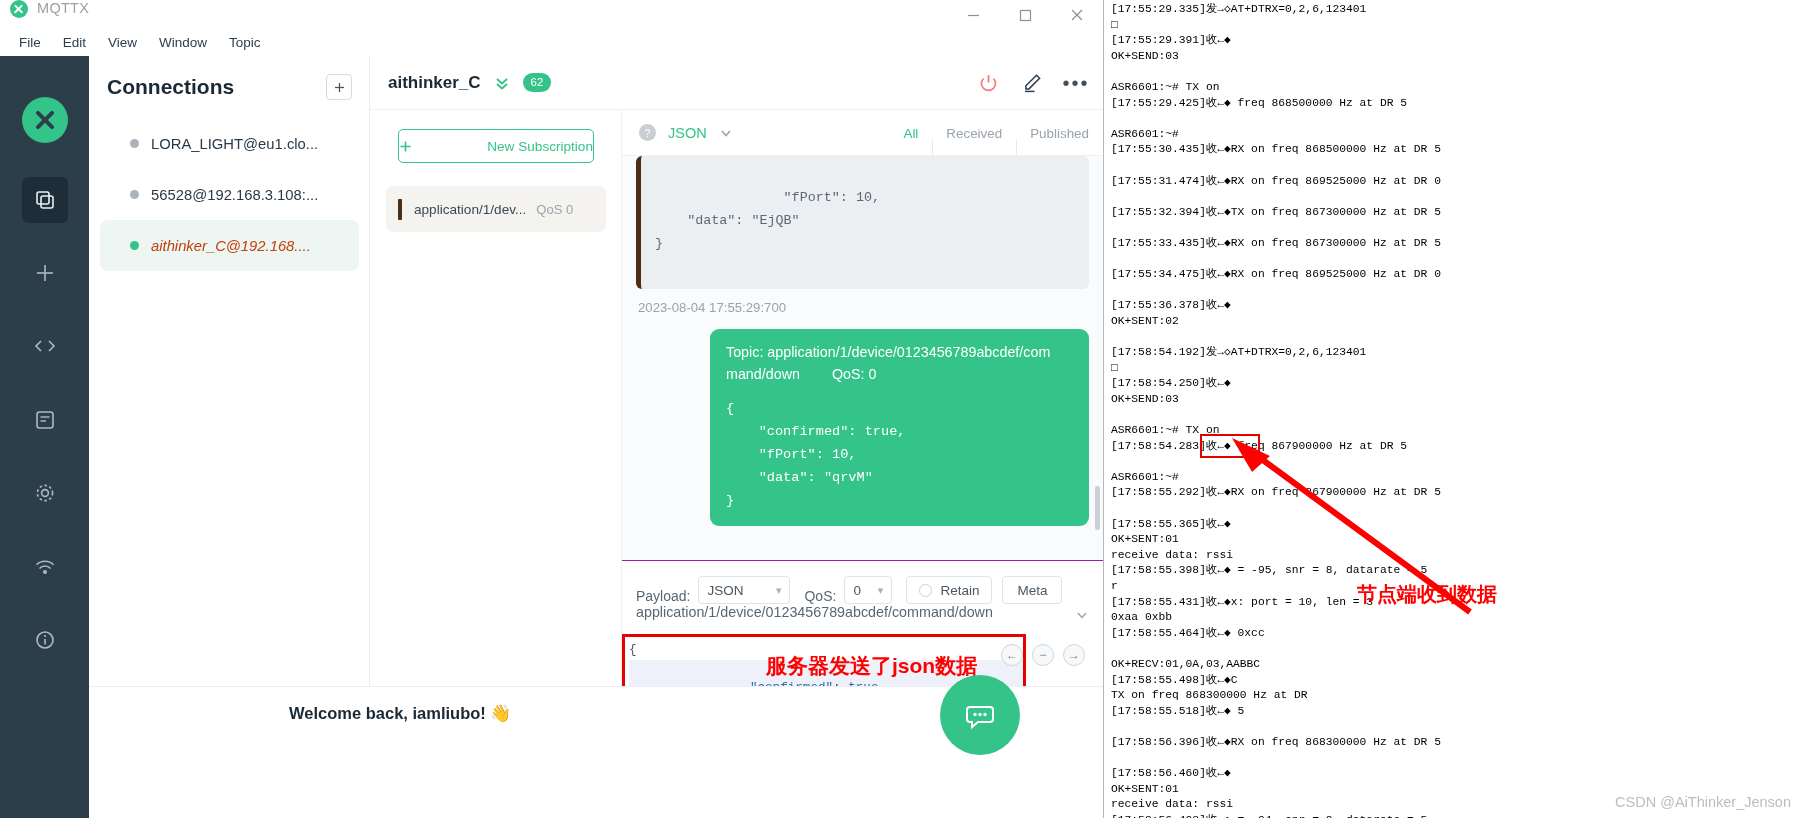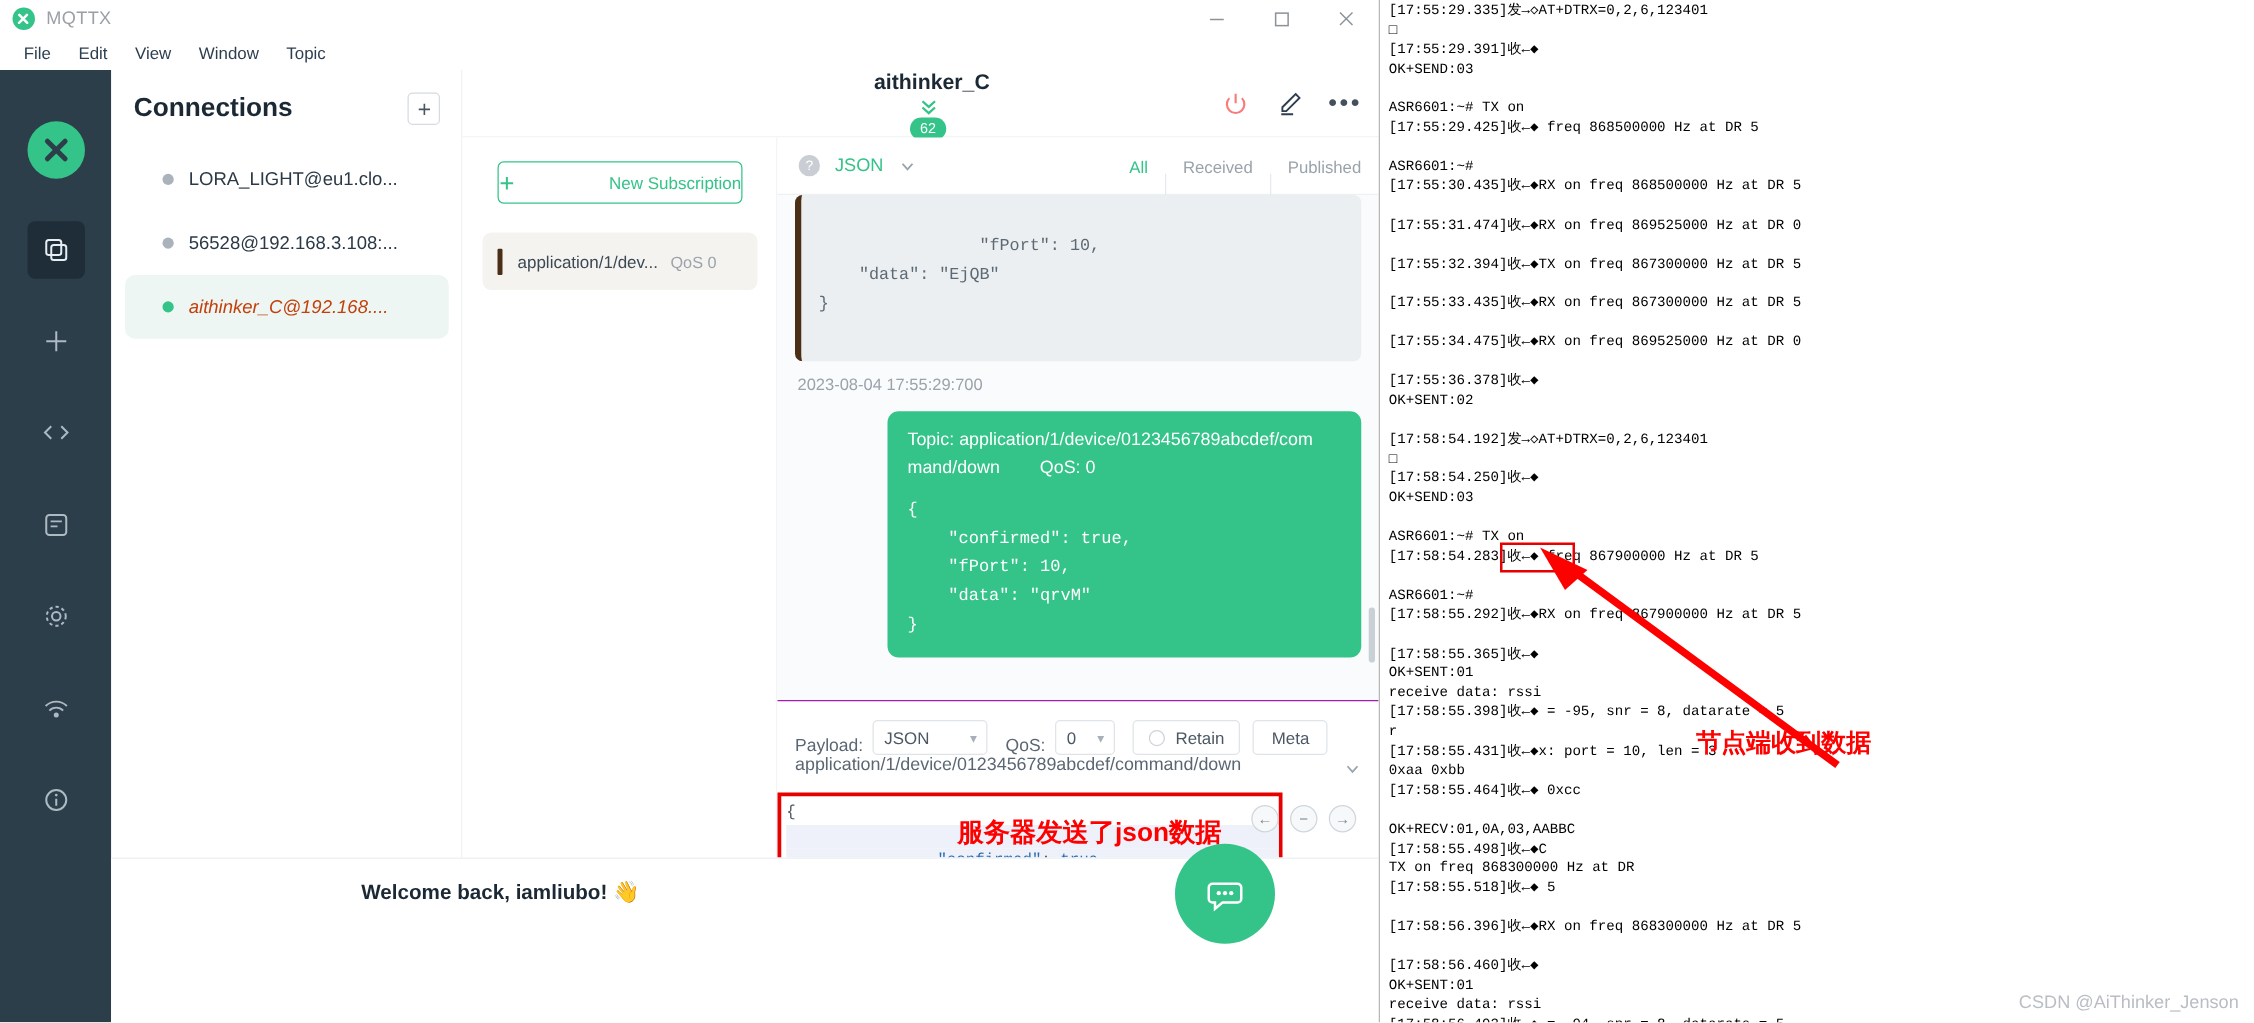--- a/index.html
+++ b/index.html
@@ -8,21 +8,21 @@
     background: #ffffff;
     font-family: "Liberation Sans", sans-serif;
     overflow: hidden;
   }
   #root { position: relative; width: 1803px; height: 818px; background:#fff; }
 
   
   #mqttx-window { position:absolute; left:0; top:0; width:1103px; height:818px; background:#fff; overflow:hidden; }
 
   
-  .titlebar { position:absolute; left:0; top:0; width:1103px; height:30px; background:#fff; display:flex; align-items:center; }
+  .titlebar { position:absolute; left:0; top:0; width:1103px; height:30px; background:#fff; display:flex; align-items:flex-start; }
   .app-logo { width:18px; height:18px; border-radius:50%; background:#34c388; margin-left:10px; position:relative; }
   .app-logo::before, .app-logo::after {
     content:""; position:absolute; left:3.4px; top:8px; width:11px; height:2.3px; background:#fff; border-radius:1px;
   }
   .app-logo::before { transform: rotate(45deg); }
   .app-logo::after  { transform: rotate(-45deg); }
   .app-title { margin-left:9px; font-size:14.5px; color:#9aa0a6; letter-spacing:.3px; }
   .win-btns { position:absolute; right:0; top:0; height:30px; display:flex; }
   .win-btn { width:52px; height:30px; display:flex; align-items:center; justify-content:center; color:#9aa0a6; font-size:15px; }
   .win-btn svg { display:block; }
@@ -49,21 +49,21 @@
   .conn-list { position:absolute; left:0; top:62px; width:281px; }
   .conn-item { height:51px; display:flex; align-items:center; padding-left:30px; margin:0 11px; border-radius:8px; }
   .conn-item.selected { background:#eef6f4; }
   .conn-dot { width:9px; height:9px; border-radius:50%; background:#aab3bb; margin-right:12px; flex:none; }
   .conn-item.selected .conn-dot { background:#34c388; }
   .conn-name { font-size:14.8px; color:#2b3947; white-space:nowrap; overflow:hidden; }
   .conn-item.selected .conn-name { color:#c2410c;font-style:italic; }
 
   
   .detail { position:absolute; left:370px; top:56px; width:733px; height:762px; background:#fff; }
-  .detail-head { position:absolute; left:0; top:0; width:733px; height:54px; border-bottom:1px solid #eef1f3; display:flex; align-items:center;flex-direction:column; }
+  .detail-head { position:absolute; left:0; top:0; width:733px; height:54px; border-bottom:1px solid #eef1f3; display:flex; align-items:center; }
   .detail-title { margin-left:18px; font-size:17px; font-weight:bold; color:#1b2935; }
   .chev-dbl { margin-left:12px; color:#34c388; display:flex; }
   .conn-badge { margin-left:12px; background:#34c388; color:#fff; font-size:11.5px; border-radius:10px; padding:2px 8px; line-height:1.25; }
   .head-actions { position:absolute; right:14px; top:0; height:54px; display:flex; align-items:center; gap:18px; }
   .ico-btn { display:flex; align-items:center; justify-content:center; width:26px; height:26px; }
   .dots { letter-spacing:2px; font-size:20px; color:#44505c; line-height:0.4; }
 
   
   .subs { position:absolute; left:0; top:54px; width:252px; height:708px; border-right:1px solid #eef1f3; background:#fff; }
   .new-sub { position:absolute; left:28px; top:19px; width:196px; height:34px; border:1px solid #34c388; border-radius:5px; color:#34c388; font-size:13.6px; display:flex; align-items:center; justify-content:space-between; gap:7px; background:#fff; }

